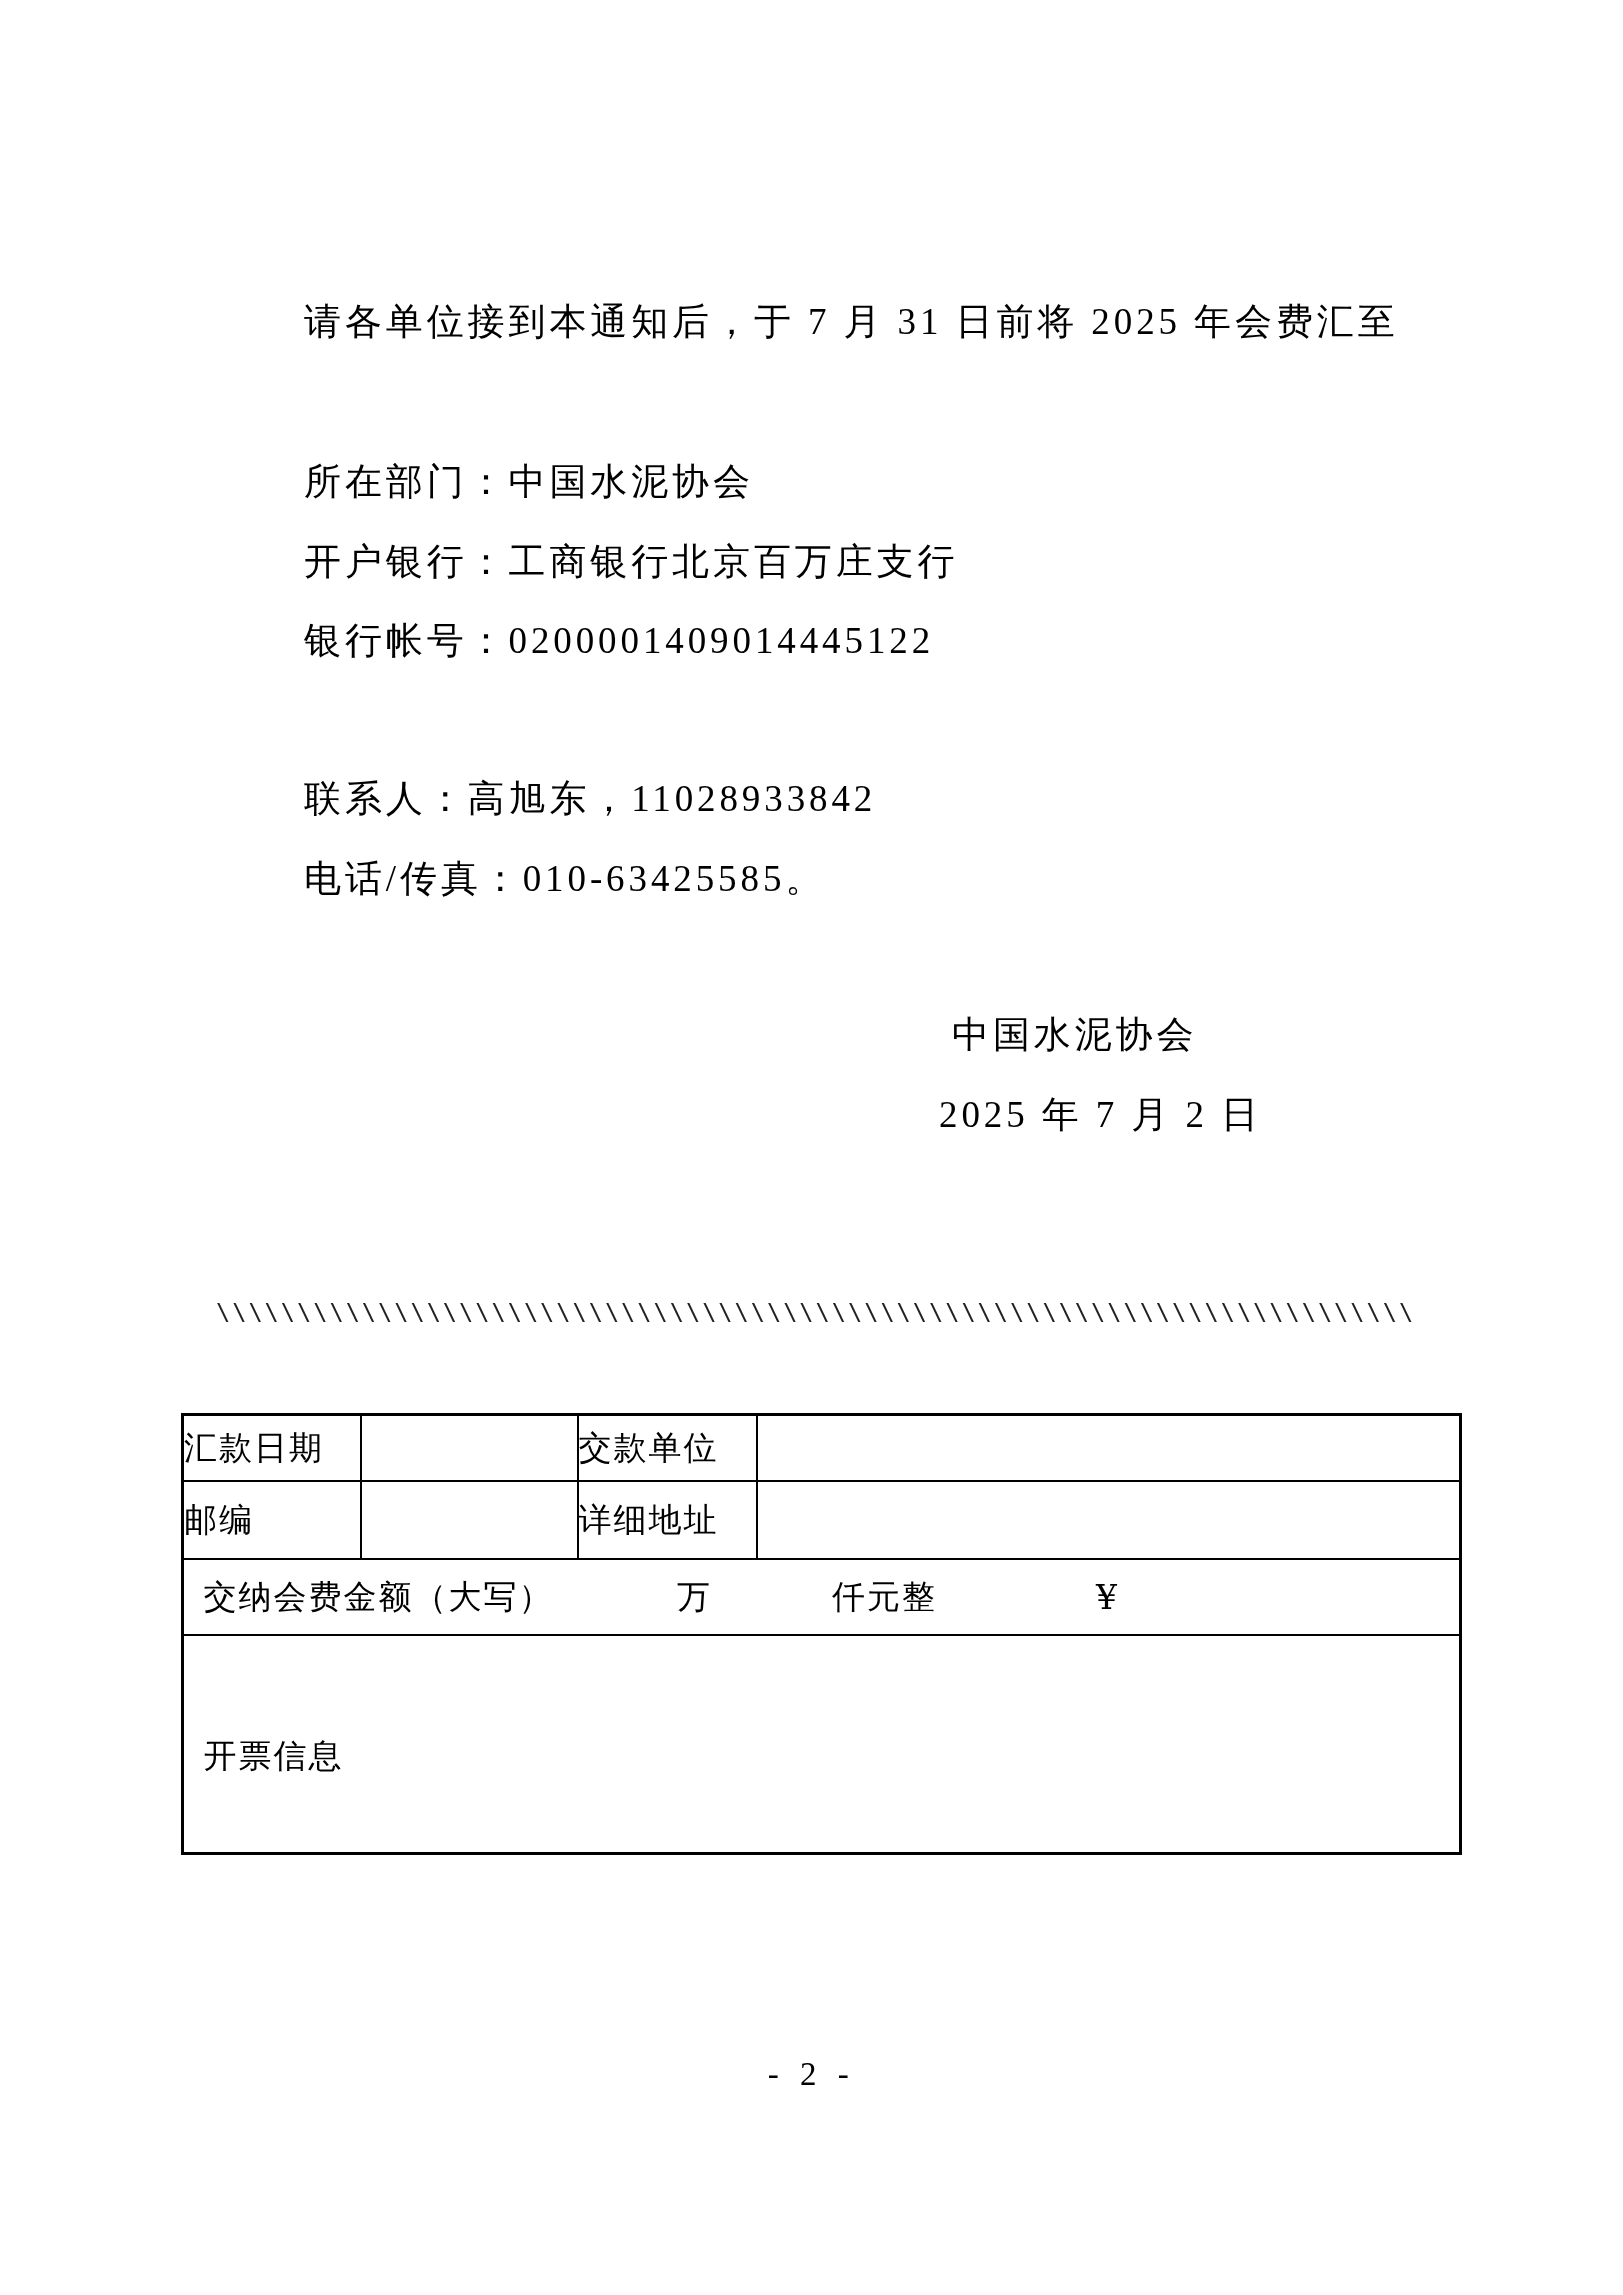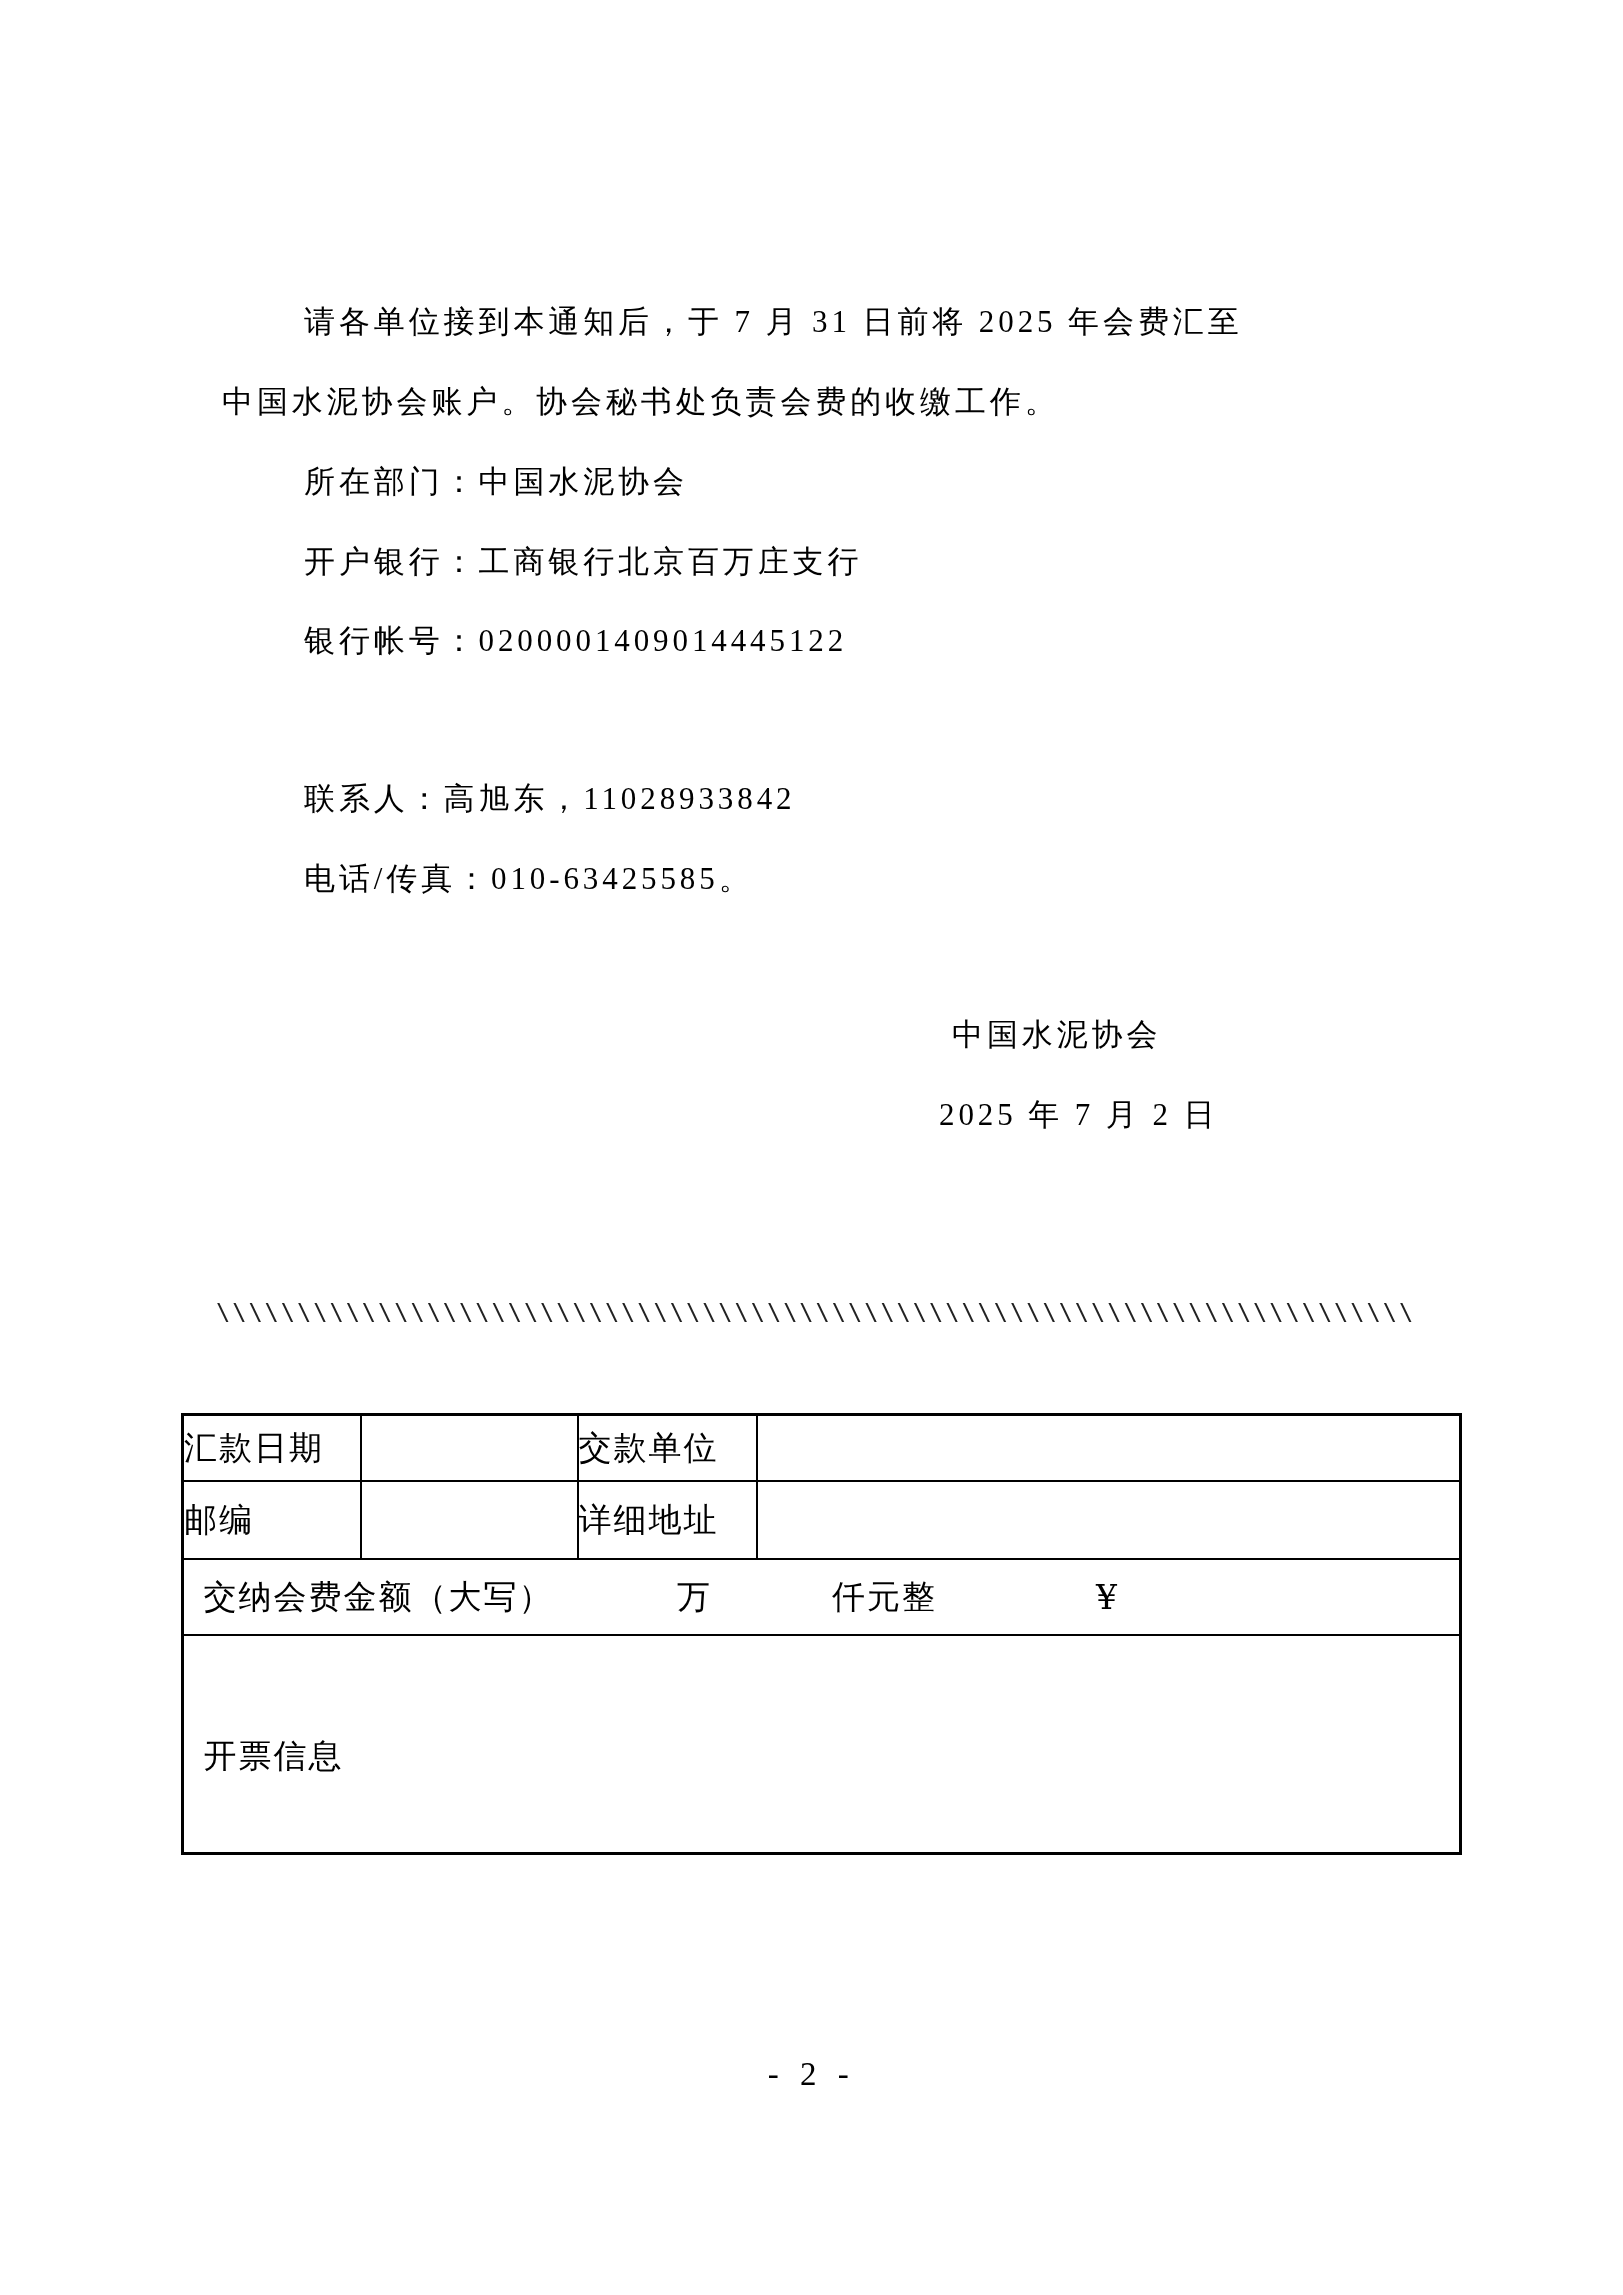--- a/index.html
+++ b/index.html
@@ -7,21 +7,21 @@
     position:relative;
     width:1623px;height:2295px;
     margin:0 auto;
     background:#ffffff;
     font-family:"Liberation Serif","DejaVu Serif",serif;
     color:#000;
     overflow:hidden;
   }
   .tline{
     position:absolute;
-    font-size:31px;
+    font-size:37px;
     line-height:47px;
     letter-spacing:3.9px;
     white-space:nowrap;
   }
   .cutline{
     position:absolute;
     left:216px;top:1298px;
     width:1243px;
     font-family:"DejaVu Sans Mono",monospace;
     font-size:23.6px;
@@ -71,21 +71,20 @@
     font-size:33px;
     letter-spacing:6.5px;
   }
 </style>
 </head>
 <body>
 
 <div class="page">
 
   <div class="tline" style="left:304px;top:298px">请各单位接到本通知后，于 7 月 31 日前将 2025 年会费汇至</div>
-  <div class="tline" style="left:222px;top:378px">中国水泥协会账户。协会秘书处负责会费的收缴工作。</div>
 
   <div class="tline" style="left:304px;top:458px">所在部门：中国水泥协会</div>
   <div class="tline" style="left:304px;top:538px">开户银行：工商银行北京百万庄支行</div>
   <div class="tline" style="left:304px;top:617px">银行帐号：0200001409014445122</div>
 
   <div class="tline" style="left:304px;top:775px">联系人：高旭东，11028933842</div>
   <div class="tline" style="left:304px;top:855px">电话/传真：010-63425585。</div>
 
   <div class="tline" style="left:952px;top:1011px">中国水泥协会</div>
   <div class="tline" style="left:939px;top:1091px">2025 年 7 月 2 日</div>

